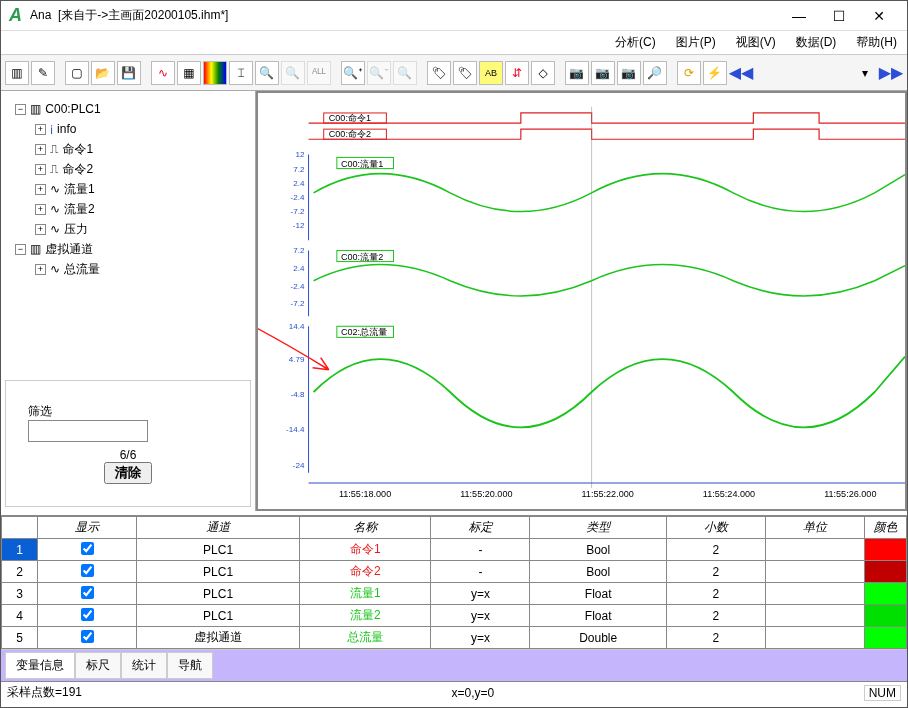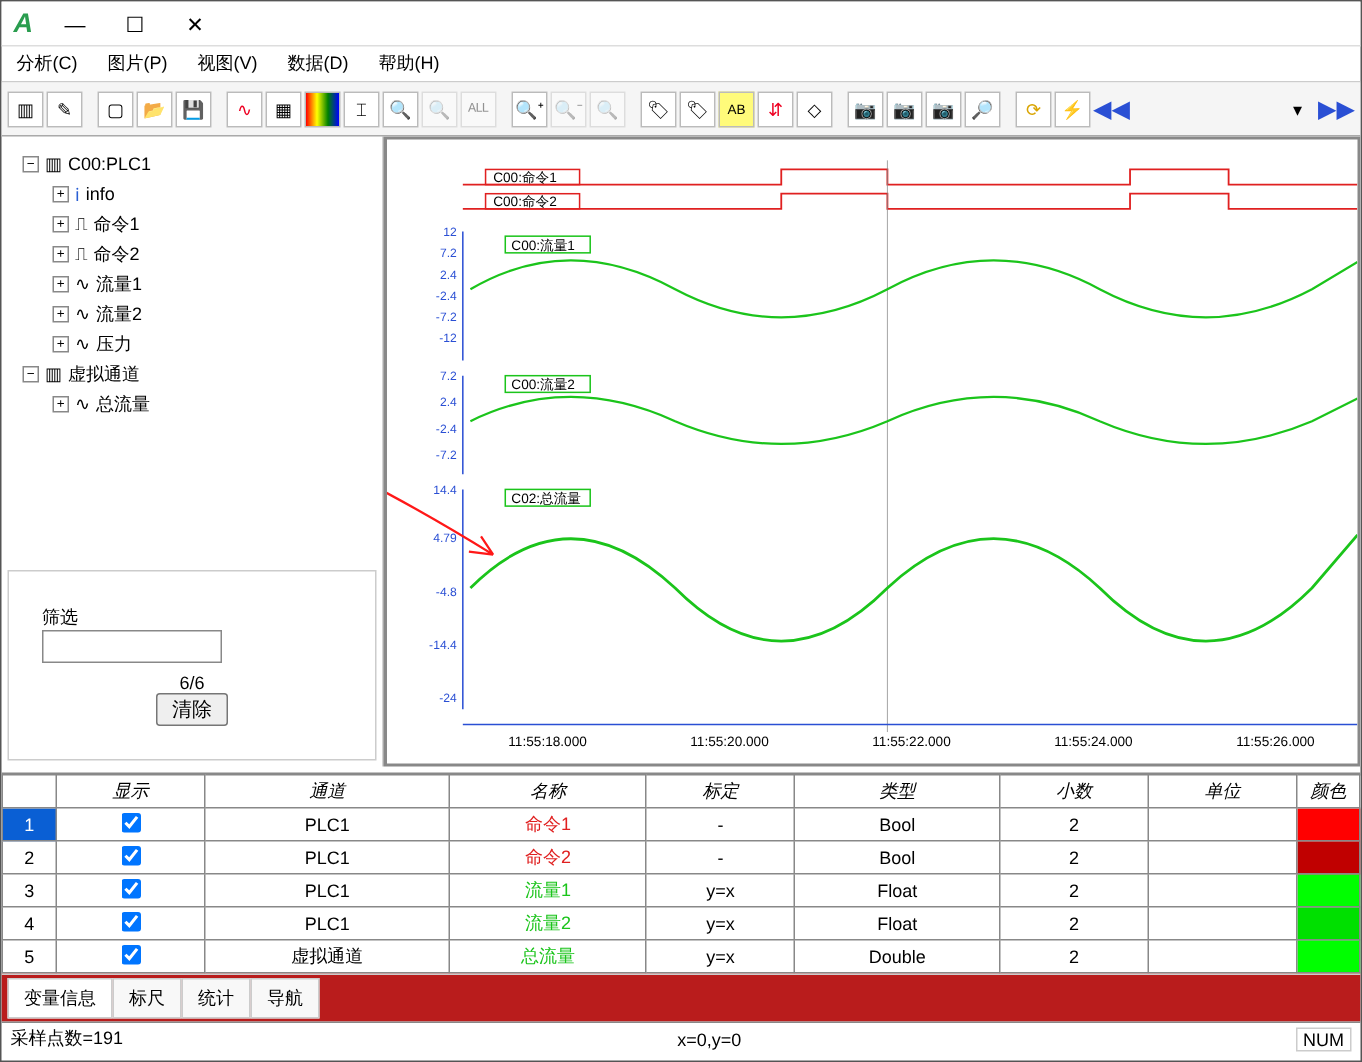--- a/index.html
+++ b/index.html
@@ -2,59 +2,62 @@
 <html><head>
 <meta charset="utf-8">
 <style>
 * { box-sizing: border-box; margin: 0; padding: 0; }
 body { font-family: "Microsoft YaHei", sans-serif; font-size: 12px; background: #fff; width: 908px; height: 708px; overflow: hidden; border: 1px solid #555; }
 .titlebar { height: 30px; display: flex; align-items: center; padding: 0 8px; background: #fff; border-bottom: 1px solid #ddd; }
 .titlebar .logo { color: #2a9d4f; font-weight: bold; font-size: 18px; margin-right: 8px; font-style: italic; }
 .titlebar .title { flex: 1; font-size: 12px; }
 .winbtns { display: flex; }
 .winbtns div { width: 40px; height: 28px; display: flex; align-items: center; justify-content: center; font-size: 14px; }
-.menubar { height: 24px; display: flex; align-items: center; padding: 0 10px; gap: 20px; border-bottom: 1px solid #ccc; }
+.menubar { height: 24px; display: flex; align-items: center; padding: 0 10px; gap: 20px; border-bottom: 1px solid #ccc; justify-content: flex-end; }
 .toolbar { height: 36px; display: flex; align-items: center; padding: 2px 4px; gap: 2px; border-bottom: 1px solid #aaa; background: #f5f5f5; }
 .tbtn { width: 24px; height: 24px; border: 1px solid #bbb; background: #fff; display: flex; align-items: center; justify-content: center; font-size: 12px; }
 .sep { width: 6px; }
 .body-area { display: flex; height: 420px; }
 .leftpane { width: 255px; border-right: 1px solid #aaa; display: flex; flex-direction: column; padding: 4px; }
 .tree { flex: 1; padding: 4px; font-size: 12px; }
 .tree-node { display: flex; align-items: center; height: 20px; gap: 4px; }
 .tree-node.l1 { padding-left: 6px; }
 .tree-node.l2 { padding-left: 26px; }
 .exp { width: 11px; height: 11px; border: 1px solid #888; display: inline-flex; align-items: center; justify-content: center; font-size: 9px; line-height: 1; }
 .filterbox { border: 1px solid #ccc; padding: 22px; margin-top: 0; }
 .filterbox input { width: 120px; height: 22px; border: 1px solid #888; }
 .filterbox .row2 { display: flex; align-items: center; justify-content: space-between; margin-top: 6px; flex-direction: column; }
-.filterbox button { width: 48px; height: 22px; }
+.filterbox button { width: 48px; height: 22px; font-weight: bold; }
 .sortbox { border: 1px solid #ccc; padding: 6px; margin-top: 6px; }
 .chartpane { flex: 1; border: 2px solid #888; position: relative; background: #fff; overflow: hidden; }
 .chartpane svg { width: 100%; height: 100%; }
 .table-area { border-top: 1px solid #888; margin-top: 4px; }
 table { width: 100%; border-collapse: collapse; font-size: 12px; }
 th, td { border: 1px solid #888; padding: 2px 6px; height: 22px; text-align: center; }
 th { background: #fff; font-weight: normal; text-align: center; font-style: italic; }
 td.center { text-align: center; }
 .rownum { background: #fff; text-align: center; width: 36px; }
 .rownum.sel { background: #0a5fd4; color: #fff; }
 .colorcell { width: 42px; padding: 0; }
-.tabs { display: flex; gap: 0; padding: 2px 4px; background: #b91c1c; border-top: 1px solid #ccc; }
+.tabs { display: flex; gap: 0; padding: 2px 4px; background: #c4b5fd; border-top: 1px solid #ccc; }
 .tab { padding: 4px 10px; border: 1px solid #ccc; background: #f8f8f8; font-size: 12px; }
 .tab.active { background: #fff; }
 .statusbar { height: 22px; border-top: 1px solid #888; display: flex; align-items: center; font-size: 12px; padding: 0 6px; }
 .statusbar .sl { flex: 0 0 auto; }
 .statusbar .sm { flex: 1; text-align: center; }
 .statusbar .sr { border: 1px solid #ccc; padding: 0 4px; }
 </style>
 </head>
 <body>
 
 <div class="titlebar">
   <span class="logo">A</span>
+  <span class="title">
+    <span>Ana</span>&nbsp;&nbsp;<span>[来自于-&gt;主画面20200105.ihm*]</span>
+  </span>
   <div class="winbtns">
     <div>—</div>
     <div>☐</div>
     <div>✕</div>
   </div>
 </div>
 
 <div class="menubar">
   <span>分析(C)</span>
   <span>图片(P)</span>

